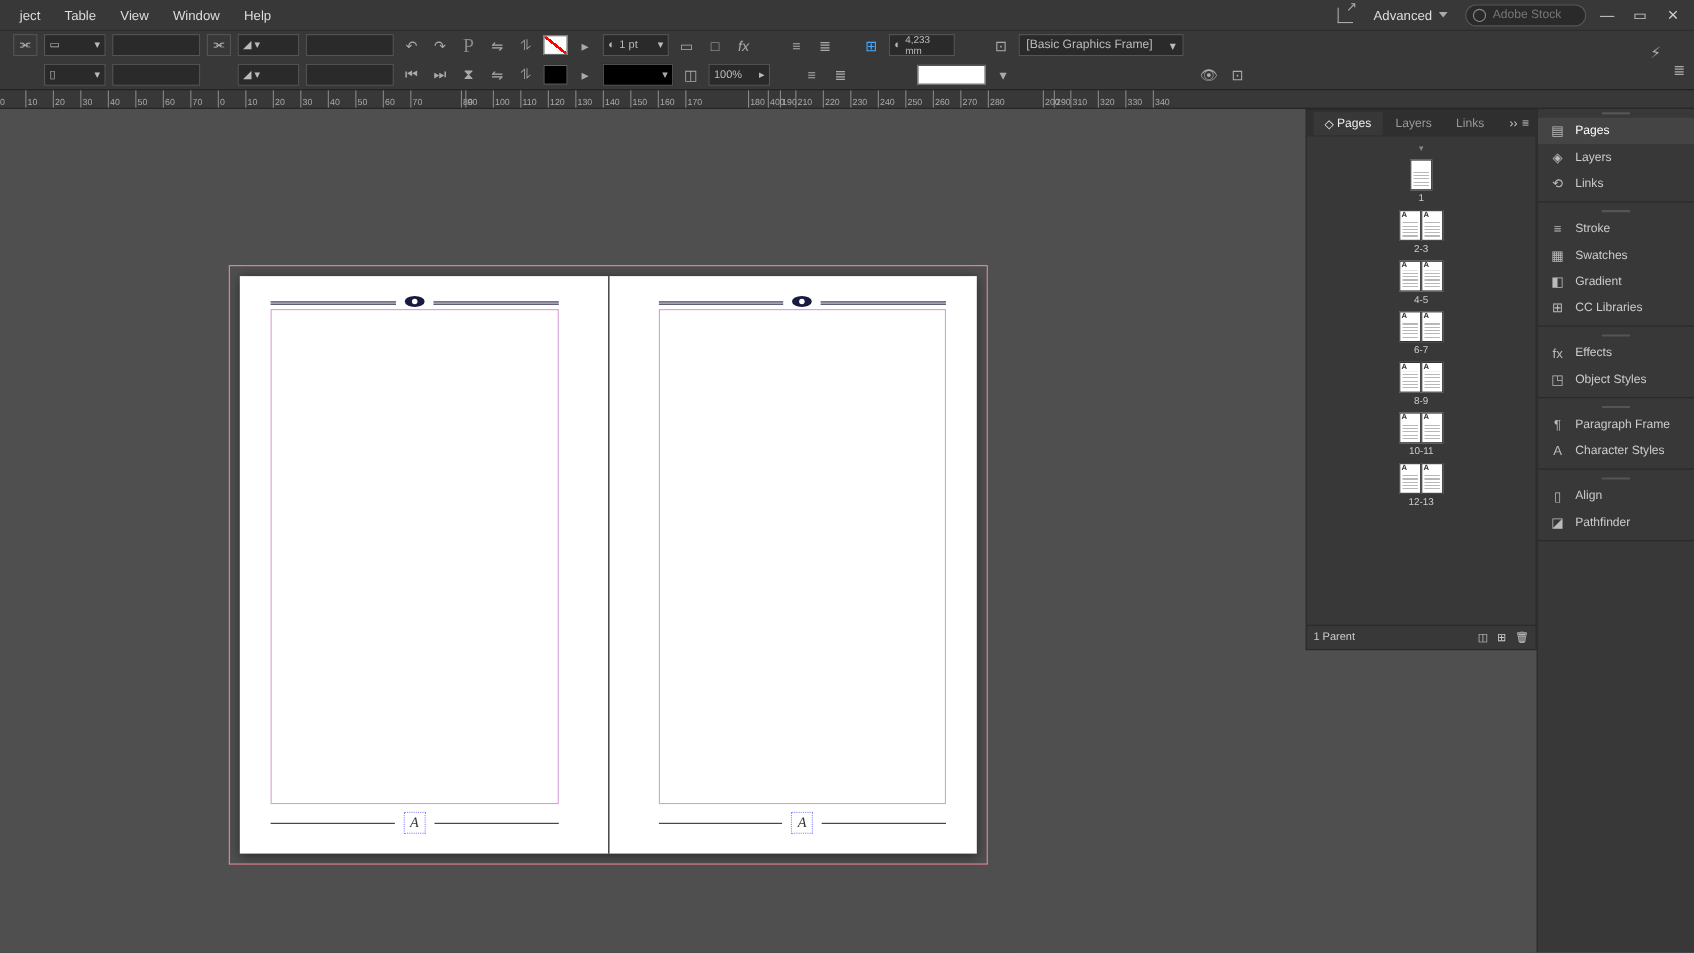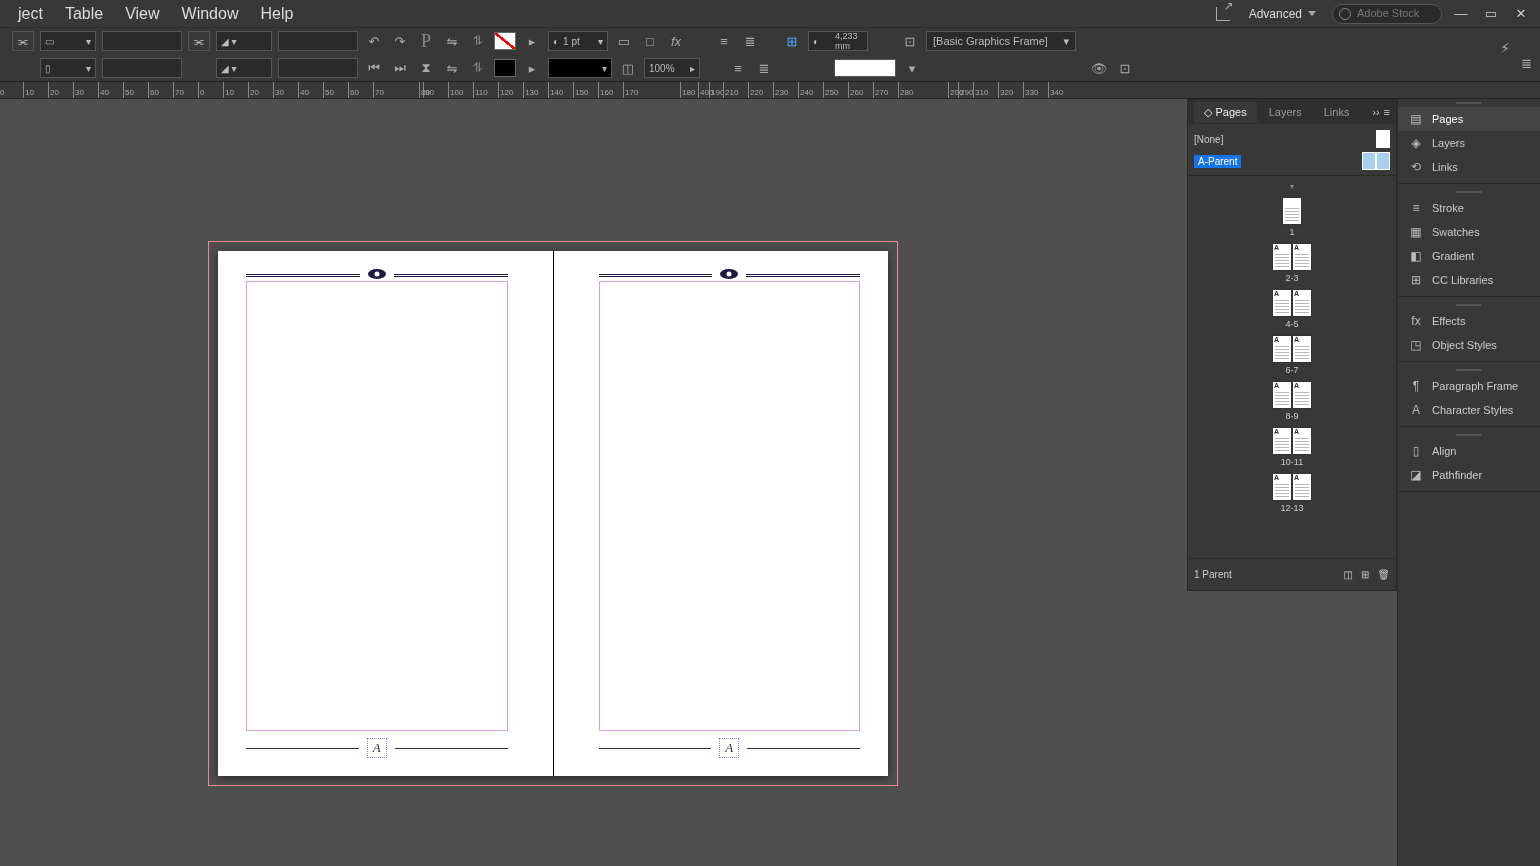--- a/index.html
+++ b/index.html
@@ -1,21 +1,21 @@
 <!DOCTYPE html>
 <html><head>
 <meta charset="utf-8">
 <style>
 * { margin: 0; padding: 0; box-sizing: border-box; font-family: -apple-system, "Segoe UI", sans-serif; user-select: none; }
 body { background: #4a4a4a; width: 1540px; height: 866px; overflow: hidden; position: relative; color: #ccc; font-size: 11px; }
 
 
 .menubar { height: 27px; background: #383838; display: flex; align-items: center; padding: 0 8px; justify-content: space-between; }
 .menubar-left { display: flex; gap: 2px; }
-.menu-item { padding: 4px 10px; color: #ddd; font-size: 16px; cursor: pointer; }
+.menu-item { padding: 4px 10px; color: #ddd; font-size: 12px; cursor: pointer; }
 .menubar-right { display: flex; align-items: center; gap: 8px; }
 .workspace-dd { display: flex; align-items: center; gap: 4px; color: #ddd; padding: 4px 8px; cursor: pointer; font-size: 12px; }
 .stock-search { background: #2a2a2a; border: 1px solid #555; border-radius: 10px; padding: 2px 8px 2px 24px; font-size: 11px; color: #888; width: 110px; height: 20px; cursor: text; position: relative; }
 .stock-search::before { content: ""; position: absolute; left: 6px; top: 50%; transform: translateY(-50%); width: 10px; height: 10px; border: 1.5px solid #888; border-radius: 50%; }
 .win-btn { width: 22px; height: 18px; display: flex; align-items: center; justify-content: center; color: #ccc; cursor: pointer; font-size: 13px; }
 
 
 .controlbar { height: 54px; background: #383838; border-top: 1px solid #2a2a2a; display: flex; align-items: center; padding: 0 12px; gap: 6px; position: relative; }
 .cb-left { display: flex; flex-direction: column; gap: 4px; }
 .cb-row { display: flex; align-items: center; gap: 6px; height: 23px; }
@@ -71,21 +71,21 @@
 .panel-thumbs::-webkit-scrollbar { width: 10px; }
 .panel-thumbs::-webkit-scrollbar-track { background: #2f2f2f; }
 .panel-thumbs::-webkit-scrollbar-thumb { background: #555; }
 .thumb-item { display: flex; flex-direction: column; align-items: center; gap: 2px; cursor: pointer; }
 .thumb-page { width: 20px; height: 28px; background: #fff; border: 1px solid #333; position: relative; overflow: hidden; }
 .thumb-spread { display: flex; }
 .thumb-spread .thumb-page { width: 20px; }
 .thumb-page::after { content: ""; position: absolute; inset: 2px; background: repeating-linear-gradient(#fff, #fff 2px, #888 2px, #888 3px); opacity: .6; top: 8px; }
 .thumb-page.has-a::before { content: "A"; position: absolute; left: 1px; top: 0; font-size: 7px; color: #333; font-weight: bold; }
 .thumb-label { font-size: 9px; color: #ccc; }
-.panel-footer { height: 32px; border-top: 1px solid #2a2a2a; display: flex; align-items: center; justify-content: space-between; padding: 0 6px; font-size: 10px; color: #ccc; }
+.panel-footer { height: 22px; border-top: 1px solid #2a2a2a; display: flex; align-items: center; justify-content: space-between; padding: 0 6px; font-size: 10px; color: #ccc; }
 .pf-icons { display: flex; gap: 8px; }
 
 
 .right-dock { position: absolute; right: 0; top: 99px; width: 143px; bottom: 0; background: #383838; border-left: 1px solid #2a2a2a; }
 .dock-handle { height: 8px; display: flex; align-items: center; justify-content: center; }
 .dock-handle::after { content: ""; width: 26px; height: 2px; background: #555; border-radius: 2px; }
 .dock-group { border-bottom: 1px solid #2a2a2a; padding-bottom: 4px; margin-bottom: 4px; }
 .dock-item { display: flex; align-items: center; gap: 8px; padding: 5px 10px; font-size: 11px; color: #ccc; cursor: pointer; }
 .dock-item.active { background: #444; color: #fff; }
 .dock-icon { width: 16px; height: 14px; display: flex; align-items: center; justify-content: center; font-size: 12px; color: #bbb; }
@@ -144,21 +144,21 @@
       <div class="cb-icon">▭</div>
       <div class="cb-icon">□</div>
       <div class="cb-icon" style="font-style:italic">fx</div>
       <div style="width:16px"></div>
       <div class="cb-icon">≡</div>
       <div class="cb-icon">≣</div>
       <div style="width:10px"></div>
       <div class="cb-icon" style="color:#4af">⊞</div>
       <div class="cb-dropdown md">
           <span>◐</span>
-          <span style="margin-left:16px; font-size:9px">4,233 mm</span>
+          <span style="margin-left:4px; font-size:9px">4,233 mm</span>
         </div>
       <div style="width:20px"></div>
       <div class="cb-icon">⊡</div>
       <div class="preset-dd">
           <span>[Basic Graphics Frame]</span>
           <span>▾</span>
         </div>
     </div>
     <div class="cb-row">
       <div style="width:22px"></div>
@@ -280,33 +280,20 @@
 <div class="pages-panel">
   <div class="panel-tabs">
     <div class="panel-tab active">◇ <span>Pages</span></div>
     <div class="panel-tab">Layers</div>
     <div class="panel-tab">Links</div>
     <div class="panel-tab-controls">
       <span style="cursor:pointer">››</span>
       <span style="cursor:pointer">≡</span>
     </div>
   </div>
-  <div class="panel-section1">
-    <div class="master-row">
-      <span>[None]</span>
-      <div class="master-thumb"></div>
-    </div>
-    <div class="master-row sel">
-      <span>A-Parent</span>
-      <div class="master-thumb double">
-          <div></div>
-          <div></div>
-        </div>
-    </div>
-  </div>
   <div class="panel-thumbs" id="thumbs">
       <div style="font-size: 8px; color: rgb(136, 136, 136);">▾</div>
       <div class="thumb-item">
         <div class="thumb-page"></div>
         <div class="thumb-label">1</div>
       </div>
       <div class="thumb-item">
         <div class="thumb-spread">
           <div class="thumb-page has-a"></div>
           <div class="thumb-page has-a"></div>

